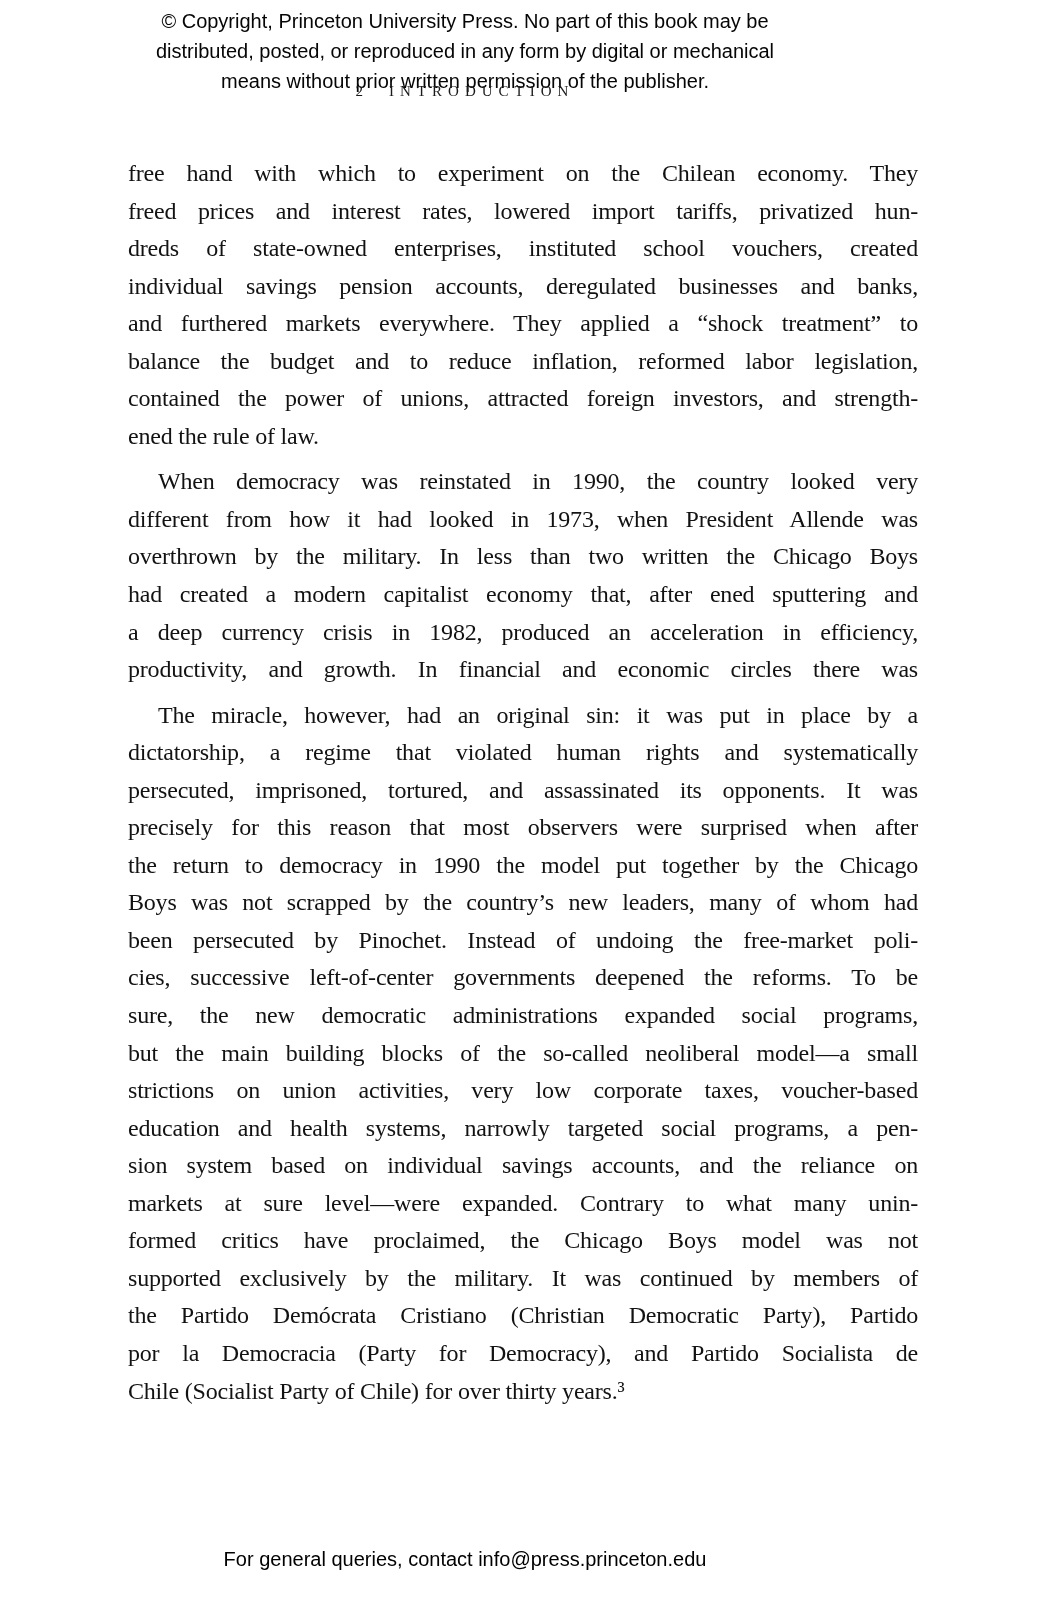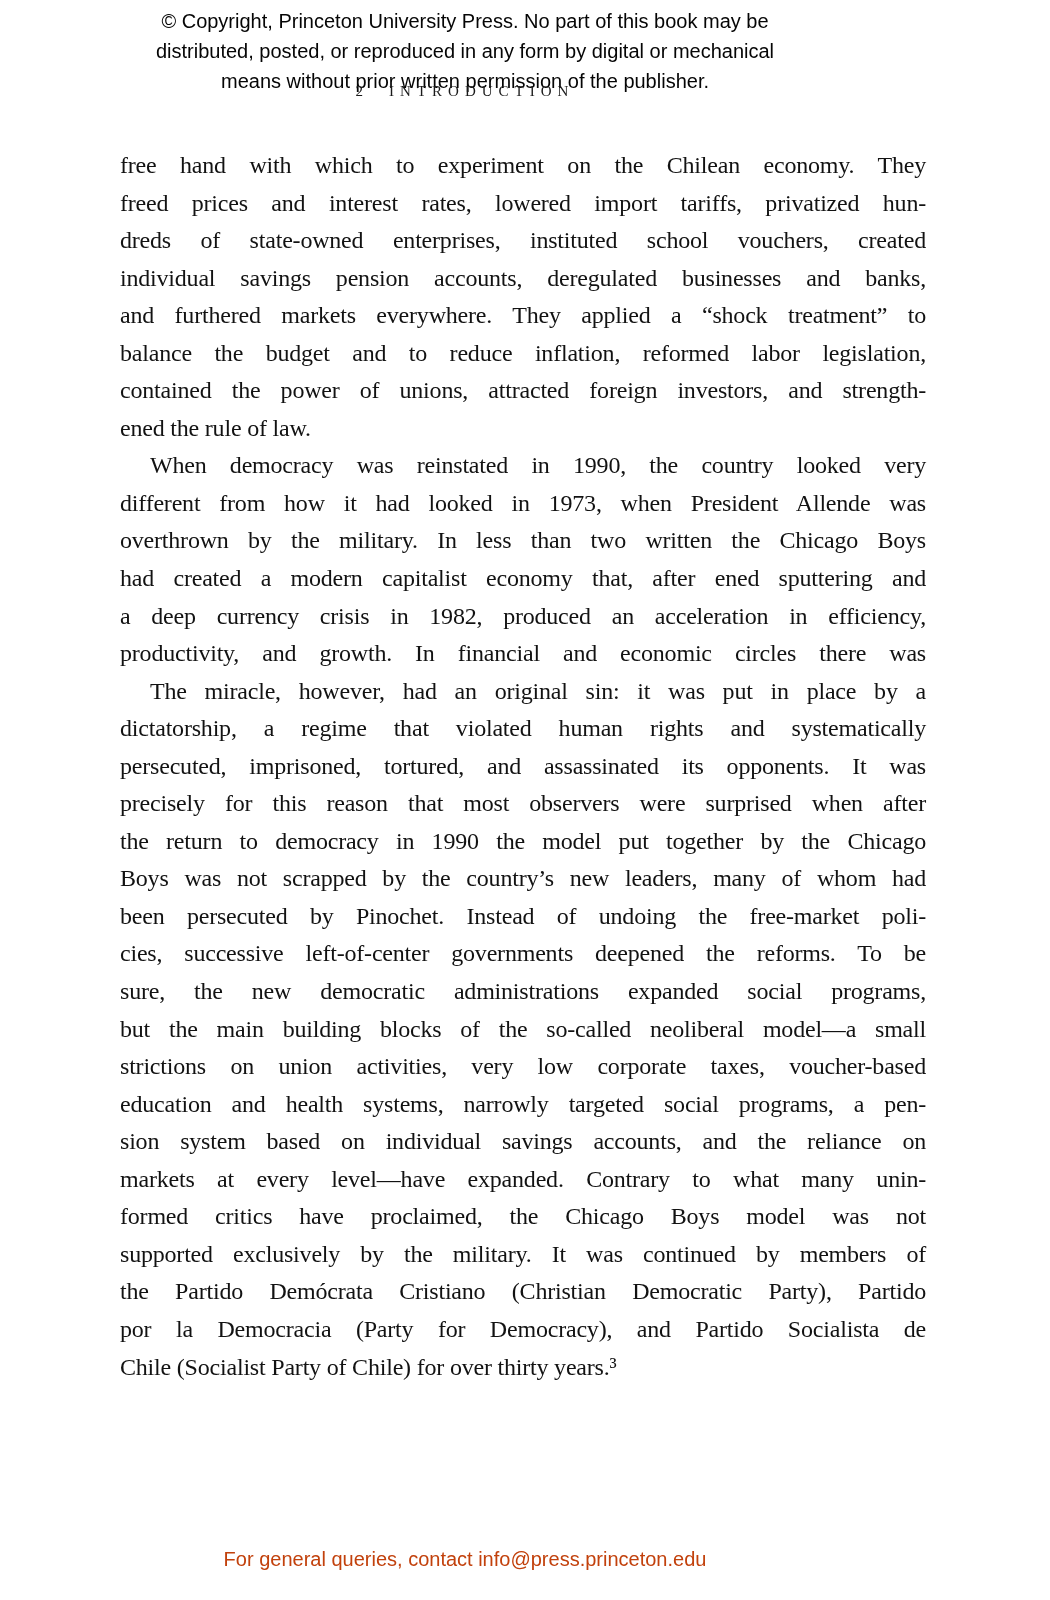--- a/index.html
+++ b/index.html
@@ -35,38 +35,38 @@
   }
   .running-head .pagenum { margin-right: 20px; }
   .body-text {
     position: absolute;
     left: 120px; top: 147px; width: 806px;
     font-family: "Liberation Serif", serif;
     font-size: 24px;
     line-height: 37.55px;
     color: #121212;
   }
-  .para { margin: 0; padding: 0; }
+  .para { margin: 8px; padding: 0; }
   .line {
     height: 37.55px;
     text-align: justify;
     text-align-last: justify;
     letter-spacing: -0.2px;
     white-space: normal;
   }
   .line.last { text-align-last: left; }
   .line.indent { padding-left: 30px; }
   .footer {
     position: absolute;
     top: 1546px; left: 0; width: 100%;
     text-align: center;
     font-family: "Liberation Sans", sans-serif;
     font-size: 20px;
     line-height: 26px;
-    color: #c2410c;
+    color: #000000;
   }
 </style>
 </head>
 <body>
 
 <div class="page" style="background: rgb(255, 255, 255);">
 
   <div class="copyright">
       <div>© Copyright, Princeton University Press. No part of this book may be</div>
       <div>distributed, posted, or reproduced in any form by digital or mechanical</div>
@@ -103,21 +103,21 @@
         <div class="line">precisely for this reason that most observers were surprised when after</div>
         <div class="line">the return to democracy in 1990 the model put together by the Chicago</div>
         <div class="line">Boys was not scrapped by the country’s new leaders, many of whom had</div>
         <div class="line">been persecuted by Pinochet. Instead of undoing the free-market poli-</div>
         <div class="line">cies, successive left-of-center governments deepened the reforms. To be</div>
         <div class="line">sure, the new democratic administrations expanded social programs,</div>
         <div class="line">but the main building blocks of the so-called neoliberal model—a small</div>
         <div class="line">strictions on union activities, very low corporate taxes, voucher-based</div>
         <div class="line">education and health systems, narrowly targeted social programs, a pen-</div>
         <div class="line">sion system based on individual savings accounts, and the reliance on</div>
-        <div class="line">markets at every level—have expanded. Contrary to what many unin-</div>
+        <div class="line">markets at sure level—were expanded. Contrary to what many unin-</div>
         <div class="line">formed critics have proclaimed, the Chicago Boys model was not</div>
         <div class="line">supported exclusively by the military. It was continued by members of</div>
         <div class="line">the Partido Demócrata Cristiano (Christian Democratic Party), Partido</div>
         <div class="line">por la Democracia (Party for Democracy), and Partido Socialista de</div>
         <div class="line last">Chile (Socialist Party of Chile) for over thirty years.³</div>
       </div>
     </div>
 
   <div class="footer">For general queries, contact info@press.princeton.edu</div>
 

